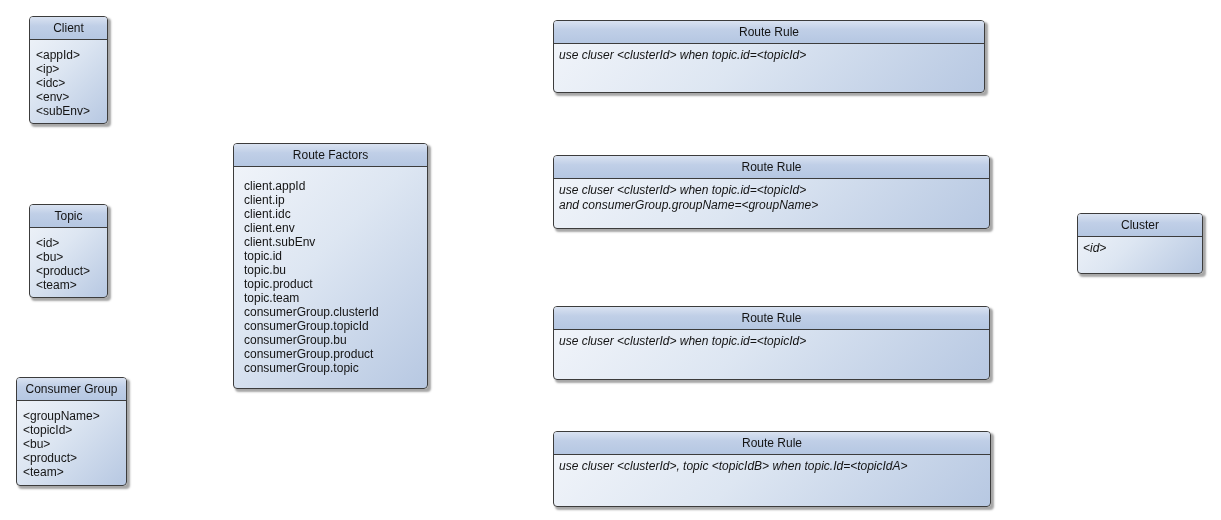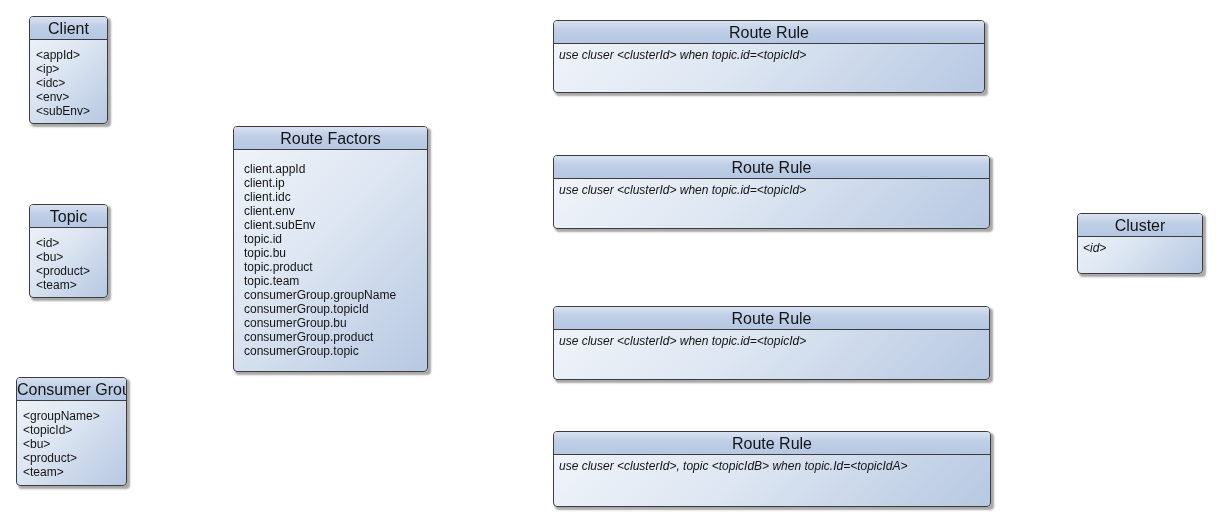--- a/index.html
+++ b/index.html
@@ -18,21 +18,21 @@
     border-radius:4px;
     box-shadow:2.5px 2.5px 2px rgba(60,60,60,0.45);
     background:linear-gradient(135deg,#f2f5fa 0%,#dde6f2 45%,#b7c8e2 100%);
     overflow:hidden;
   }
   .uml-title{
     box-sizing:border-box;
     height:23px;
     line-height:23px;
     text-align:center;
-    font-size:16px;
+    font-size:12px;
     border-bottom:1px solid #3c3c3c;
     background:linear-gradient(180deg,#d9e2f1 0%,#c0cfe7 40%,#b5c7e2 100%);
     white-space:nowrap;
     overflow:hidden;
   }
   .uml-body{
     box-sizing:border-box;
     font-size:12px;
     line-height:14px;
     padding:8px 6px 4px 6px;
@@ -73,51 +73,52 @@
     <div class="uml-title">Consumer Group</div>
     <div class="uml-body">
         <div class="uml-line">&lt;groupName&gt;</div>
         <div class="uml-line">&lt;topicId&gt;</div>
         <div class="uml-line">&lt;bu&gt;</div>
         <div class="uml-line">&lt;product&gt;</div>
         <div class="uml-line">&lt;team&gt;</div>
       </div>
   </div>
 
-  <div class="uml-box" style="left:233px;top:126px;width:195px;height:246px">
+  <div class="uml-box" style="left:233px;top:143px;width:195px;height:246px">
     <div class="uml-title">Route Factors</div>
     <div class="uml-body pad-lg">
         <div class="uml-line">client.appId</div>
         <div class="uml-line">client.ip</div>
         <div class="uml-line">client.idc</div>
         <div class="uml-line">client.env</div>
         <div class="uml-line">client.subEnv</div>
         <div class="uml-line">topic.id</div>
         <div class="uml-line">topic.bu</div>
         <div class="uml-line">topic.product</div>
         <div class="uml-line">topic.team</div>
-        <div class="uml-line">consumerGroup.groupName</div>
+        <div class="uml-line">consumerGroup.clusterId</div>
         <div class="uml-line">consumerGroup.topicId</div>
         <div class="uml-line">consumerGroup.bu</div>
         <div class="uml-line">consumerGroup.product</div>
         <div class="uml-line">consumerGroup.topic</div>
       </div>
   </div>
 
   <div class="uml-box" style="left:553px;top:20px;width:432px;height:73px">
     <div class="uml-title">Route Rule</div>
     <div class="uml-body rule">
         <div class="uml-line">use cluser &lt;clusterId&gt; when topic.id=&lt;topicId&gt;</div>
       </div>
   </div>
 
   <div class="uml-box" style="left:553px;top:155px;width:437px;height:74px">
     <div class="uml-title">Route Rule</div>
     <div class="uml-body rule">
         <div class="uml-line">use cluser &lt;clusterId&gt; when topic.id=&lt;topicId&gt;</div>
+        <div class="uml-line">and consumerGroup.groupName=&lt;groupName&gt;</div>
       </div>
   </div>
 
   <div class="uml-box" style="left:553px;top:306px;width:437px;height:74px">
     <div class="uml-title">Route Rule</div>
     <div class="uml-body rule">
         <div class="uml-line">use cluser &lt;clusterId&gt; when topic.id=&lt;topicId&gt;</div>
       </div>
   </div>
 

